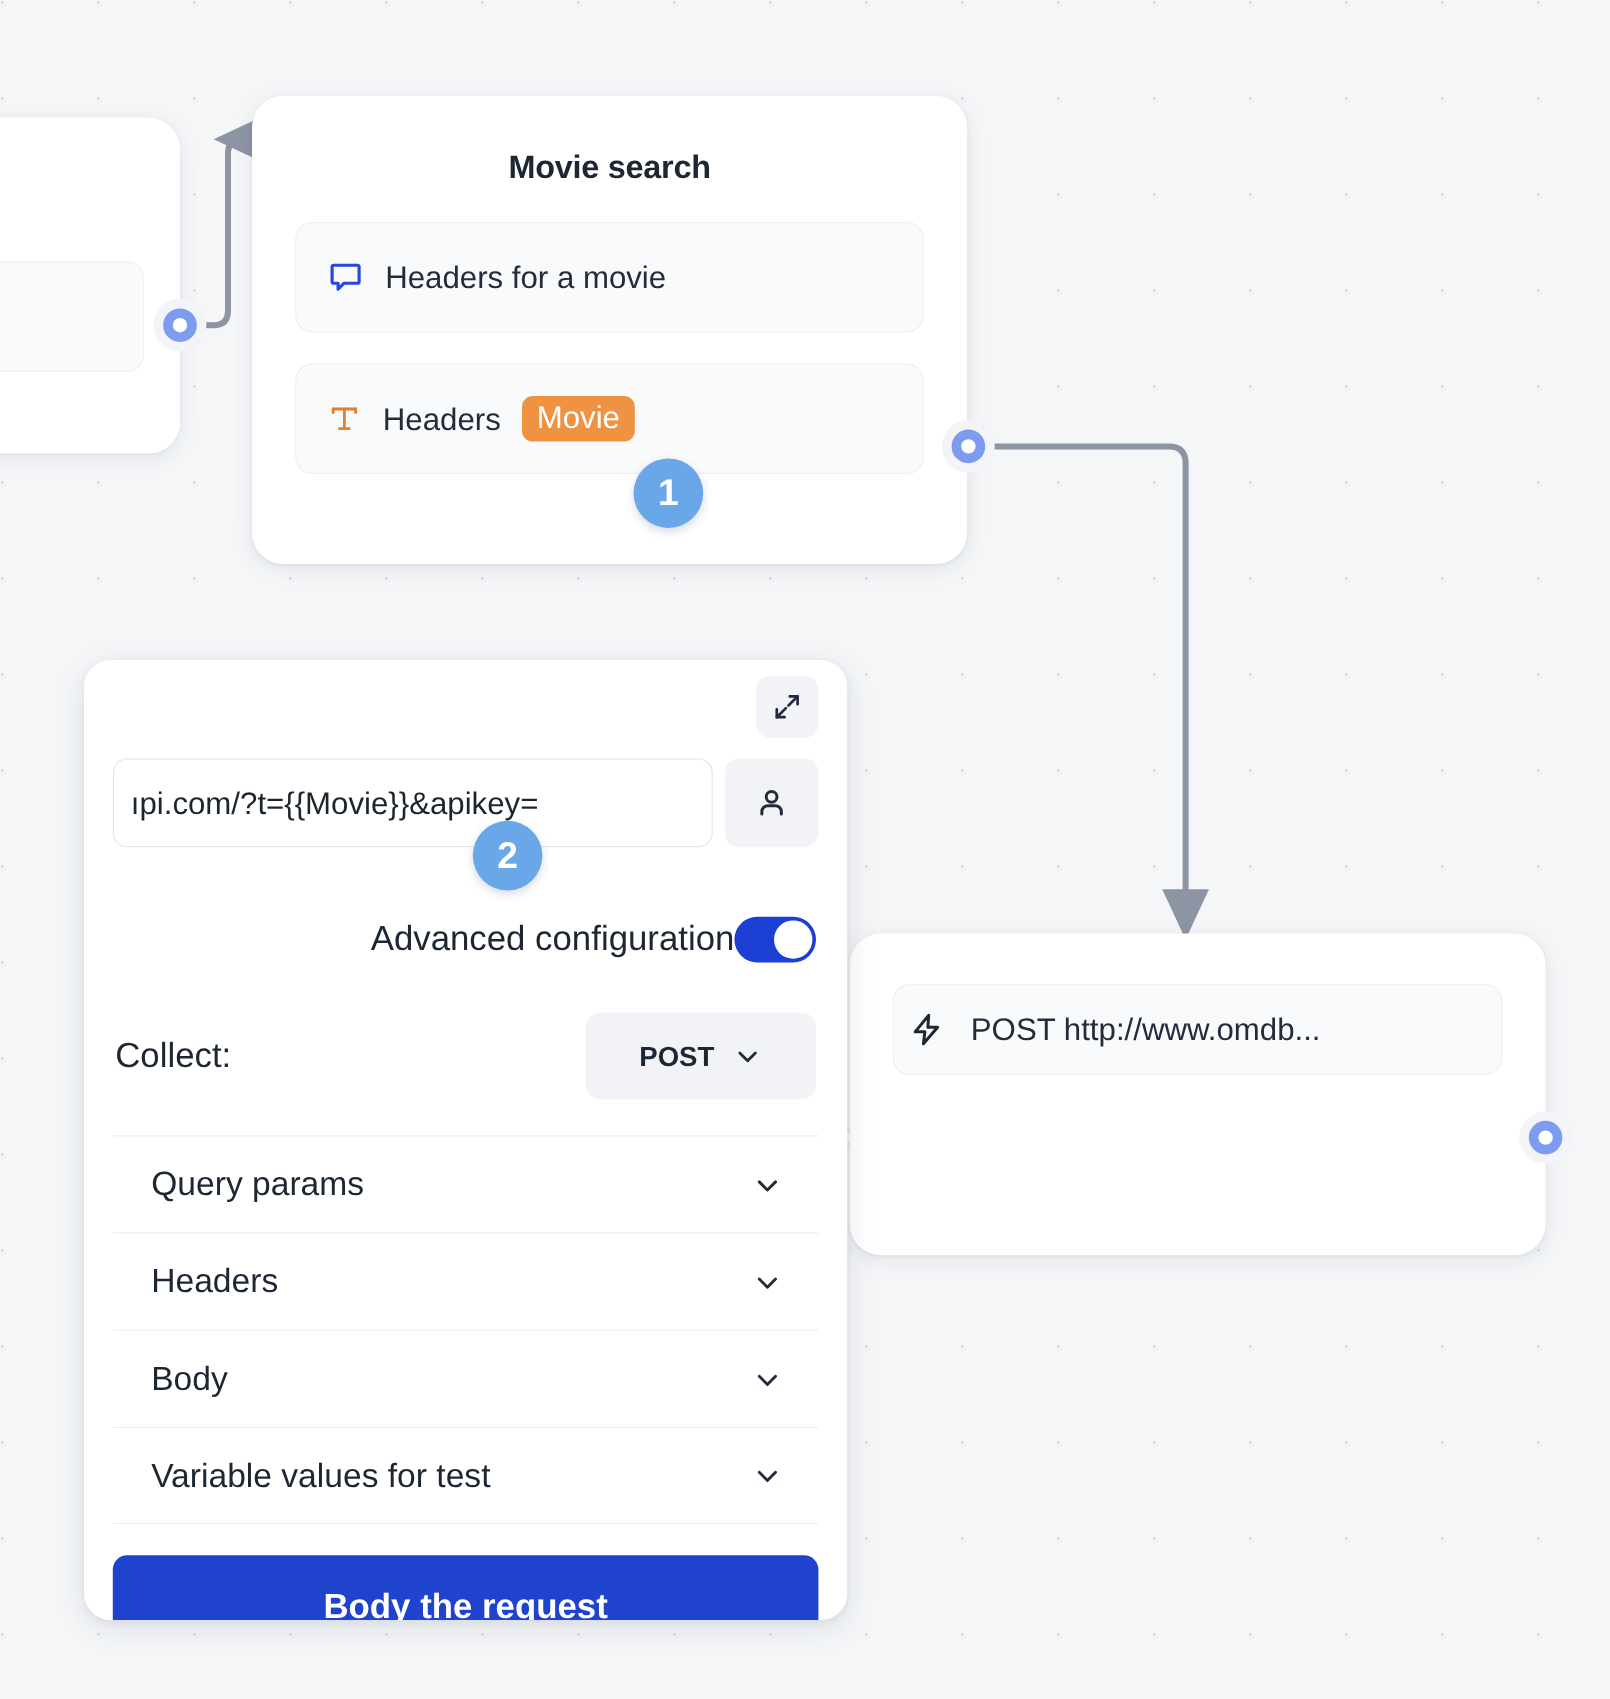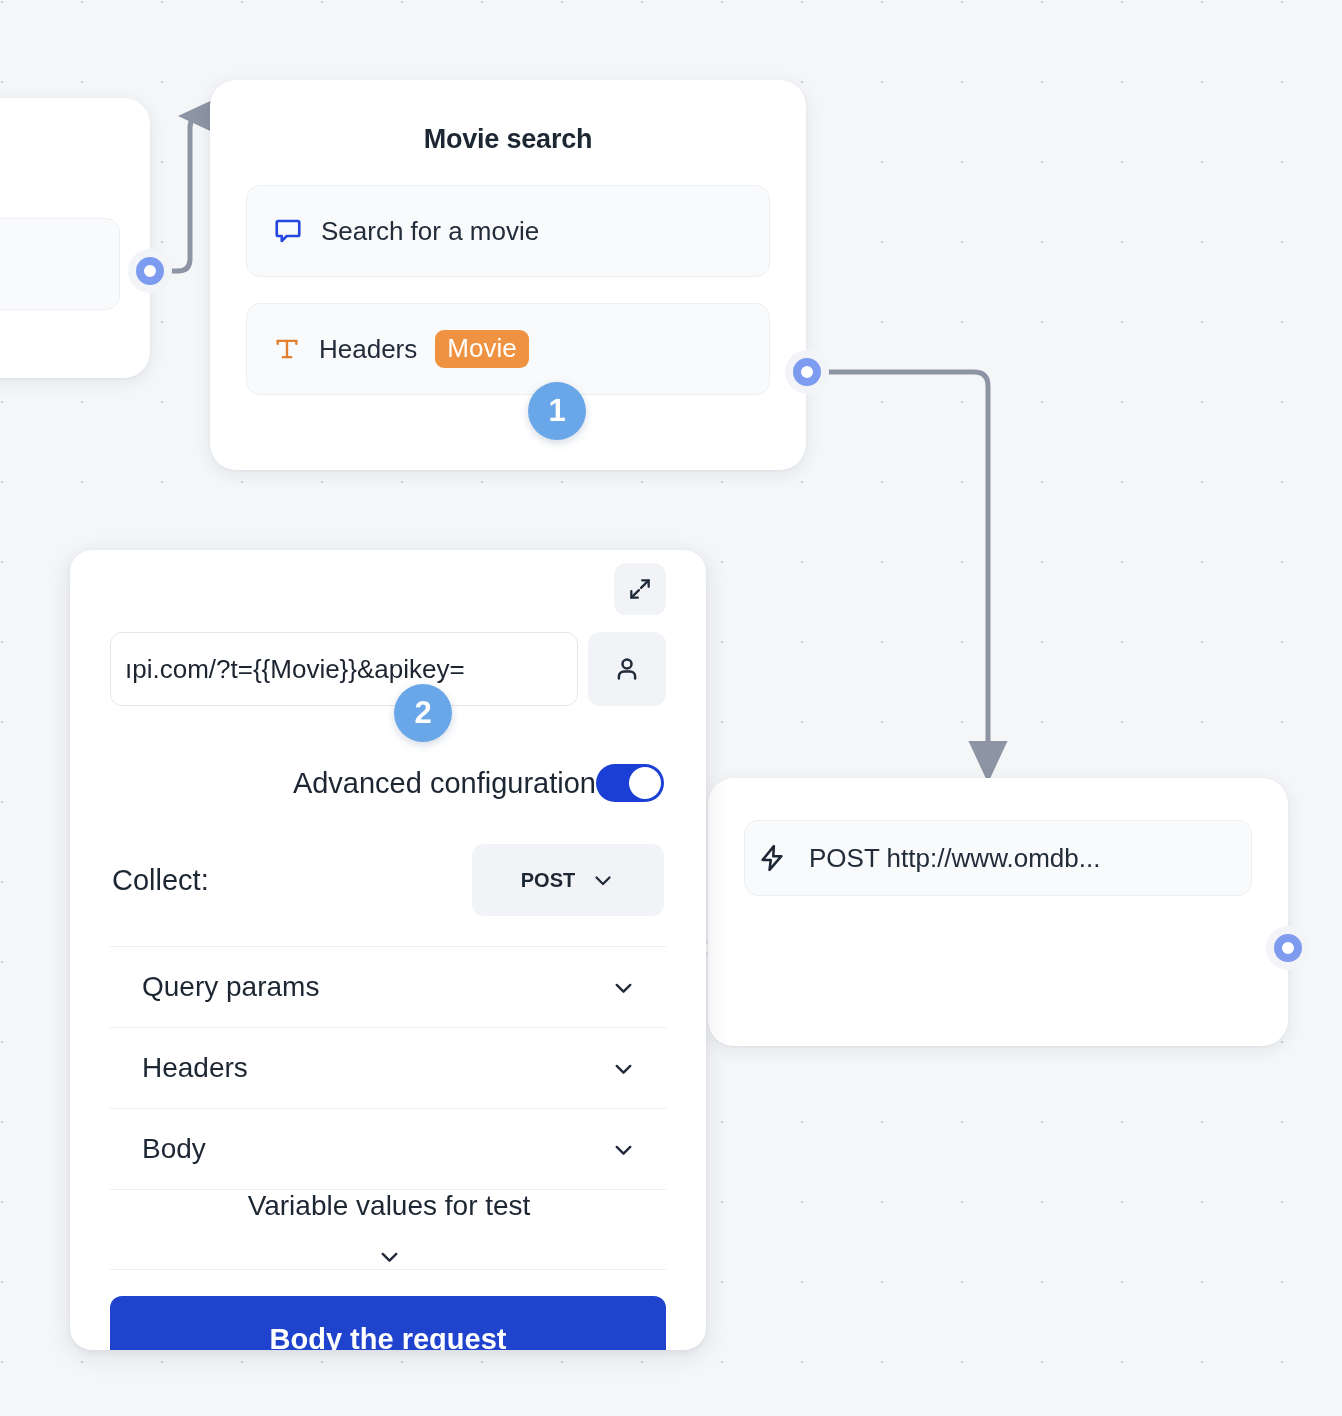--- a/index.html
+++ b/index.html
@@ -183,21 +183,21 @@
     position: absolute;
     left: 70px;
     top: 550px;
     width: 636px;
     height: 800px;
     background: #ffffff;
     border-radius: 22px;
     box-shadow: 0 6px 26px rgba(26, 38, 64, .10), 0 2px 6px rgba(26, 38, 64, .06);
     z-index: 10;
     overflow: hidden;
-    padding: 0 40px;
+    padding: 0 24px;
   }
 
   .panel-topbar {
     height: 78px;
     display: flex;
     align-items: center;
     justify-content: flex-end;
   }
 
   .icon-btn {
@@ -284,38 +284,38 @@
   .method-label { font-size: 29px; color: #1d2633; }
   .method-select {
     min-width: 192px;
     height: 72px;
     background: #f1f3f6;
     border-radius: 12px;
     display: flex;
     align-items: center;
     justify-content: center;
     gap: 16px;
-    font-size: 20px;
+    font-size: 23px;
     font-weight: 700;
     color: #1d2633;
     cursor: pointer;
     padding: 0 20px;
   }
 
   .accordion { margin-top: 30px; }
   .acc-item {
     height: 81px;
     border-top: 1px solid #edeef1;
     display: flex;
     align-items: center;
     justify-content: space-between;
     padding: 0 30px 0 32px;
     cursor: pointer;
   }
-  .acc-item:last-of-type { border-bottom: 1px solid #edeef1; flex-direction: column; }
+  .acc-item:last-of-type { border-bottom: 1px solid #edeef1; }
   .acc-label { font-size: 28px; color: #1d2633; }
 
   .primary-btn {
     display: block;
     width: 100%;
     margin-top: 26px;
     height: 86px;
     background: #1f43cd;
     color: #ffffff;
     font-size: 29px;
@@ -350,21 +350,21 @@
 
 <div class="flow-node" id="node-movie-search">
   <div class="node-title">Movie search</div>
 
   <div class="node-row">
     <span class="row-icon">
       <svg width="30" height="30" viewBox="0 0 24 24" fill="none" stroke="#2546e0" stroke-width="2.1" stroke-linecap="round" stroke-linejoin="round">
         <path d="M20 4H4a1 1 0 0 0-1 1v10a1 1 0 0 0 1 1h3v4l4-4h9a1 1 0 0 0 1-1V5a1 1 0 0 0-1-1z"></path>
       </svg>
     </span>
-    <span class="row-text">Search for a movie</span>
+    <span class="row-text">Headers for a movie</span>
   </div>
 
   <div class="node-row">
     <span class="row-icon">
       <svg width="28" height="28" viewBox="0 0 24 24" fill="none" stroke="#e08030" stroke-width="2" stroke-linecap="round">
         <path d="M4 5h16"></path>
         <path d="M12 5v14"></path>
         <path d="M8.5 19h7"></path>
         <path d="M4 5v2.6"></path>
         <path d="M20 5v2.6"></path>

